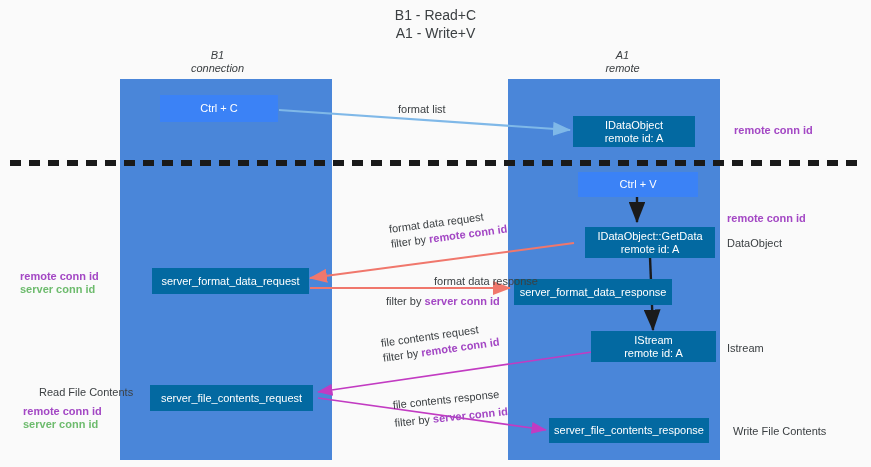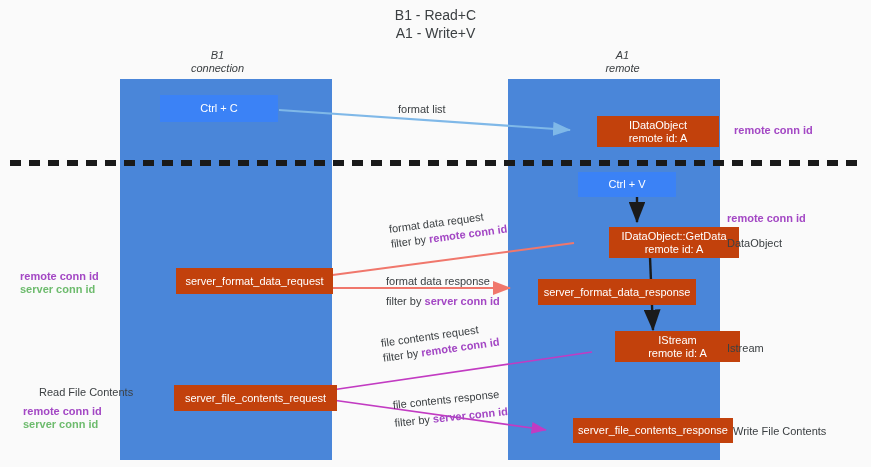--- a/index.html
+++ b/index.html
@@ -25,21 +25,21 @@
 
   
   .box{
     position:absolute;display:flex;flex-direction:column;
     align-items:center;justify-content:center;
     text-align:center;color:#ffffff;
     font-size:11px;line-height:13px;
     box-sizing:border-box;
   }
   .box.green{background:#3b82f6;}
-  .box.orange{background:#c2410c;margin-left:24px;}
+  .box.orange{background:#0369a1;}
   .box .l2{font-size:11px;line-height:13px;}
 
   
   .txt{position:absolute;font-size:11px;line-height:14px;white-space:nowrap;}
   .txt.dark{color:#3c4043;}
   .txt.purple{color:#a347c4;font-weight:bold;}
   .txt.green{color:#6dbb6d;font-weight:bold;}
 </style>
 </head>
 <body>
@@ -96,21 +96,21 @@
 
   <div class="box green" style="left:160px;top:95px;width:118px;height:27px;">
     <div>Ctrl + C</div>
   </div>
 
   <div class="box orange" style="left:573px;top:116px;width:122px;height:31px;">
     <div>IDataObject</div>
     <div class="l2">remote id: A</div>
   </div>
 
-  <div class="box green" style="left:578px;top:172px;width:98px;height:25px;">
+  <div class="box green" style="left:578px;top:172px;width:120px;height:25px;">
     <div>Ctrl + V</div>
   </div>
 
   <div class="box orange" style="left:585px;top:227px;width:130px;height:31px;">
     <div>IDataObject::GetData</div>
     <div class="l2">remote id: A</div>
   </div>
 
   <div class="box orange" style="left:152px;top:268px;width:157px;height:26px;">
     <div>server_format_data_request</div>
@@ -136,21 +136,21 @@
   <div class="txt dark" style="left:398px;top:102px;">format list</div>
 
   <div style="position:absolute;left:388px;top:222px;transform:rotate(-7.5deg);transform-origin:left top;">
     <div class="txt dark" style="position:static;">format data request</div>
     <div style="font-size:11px;line-height:14px;white-space:nowrap;margin-top:1px;">
       <span class="txt dark" style="position:static;">filter by </span><span class="txt purple" style="position:static;">remote conn id</span>
     </div>
   </div>
 
   <div style="position:absolute;left:386px;top:274px;">
-    <div class="txt dark" style="position:static;">format data response</div>
+    <div class="txt dark" style="position:static;margin-left:48px;">format data response</div>
     <div style="font-size:11px;line-height:14px;white-space:nowrap;margin-top:6px;">
       <span class="txt dark" style="position:static;">filter by </span><span class="txt purple" style="position:static;">server conn id</span>
     </div>
   </div>
 
   <div style="position:absolute;left:380px;top:336px;transform:rotate(-8deg);transform-origin:left top;">
     <div class="txt dark" style="position:static;">file contents request</div>
     <div style="font-size:11px;line-height:14px;white-space:nowrap;margin-top:1px;">
       <span class="txt dark" style="position:static;">filter by </span><span class="txt purple" style="position:static;">remote conn id</span>
     </div>

